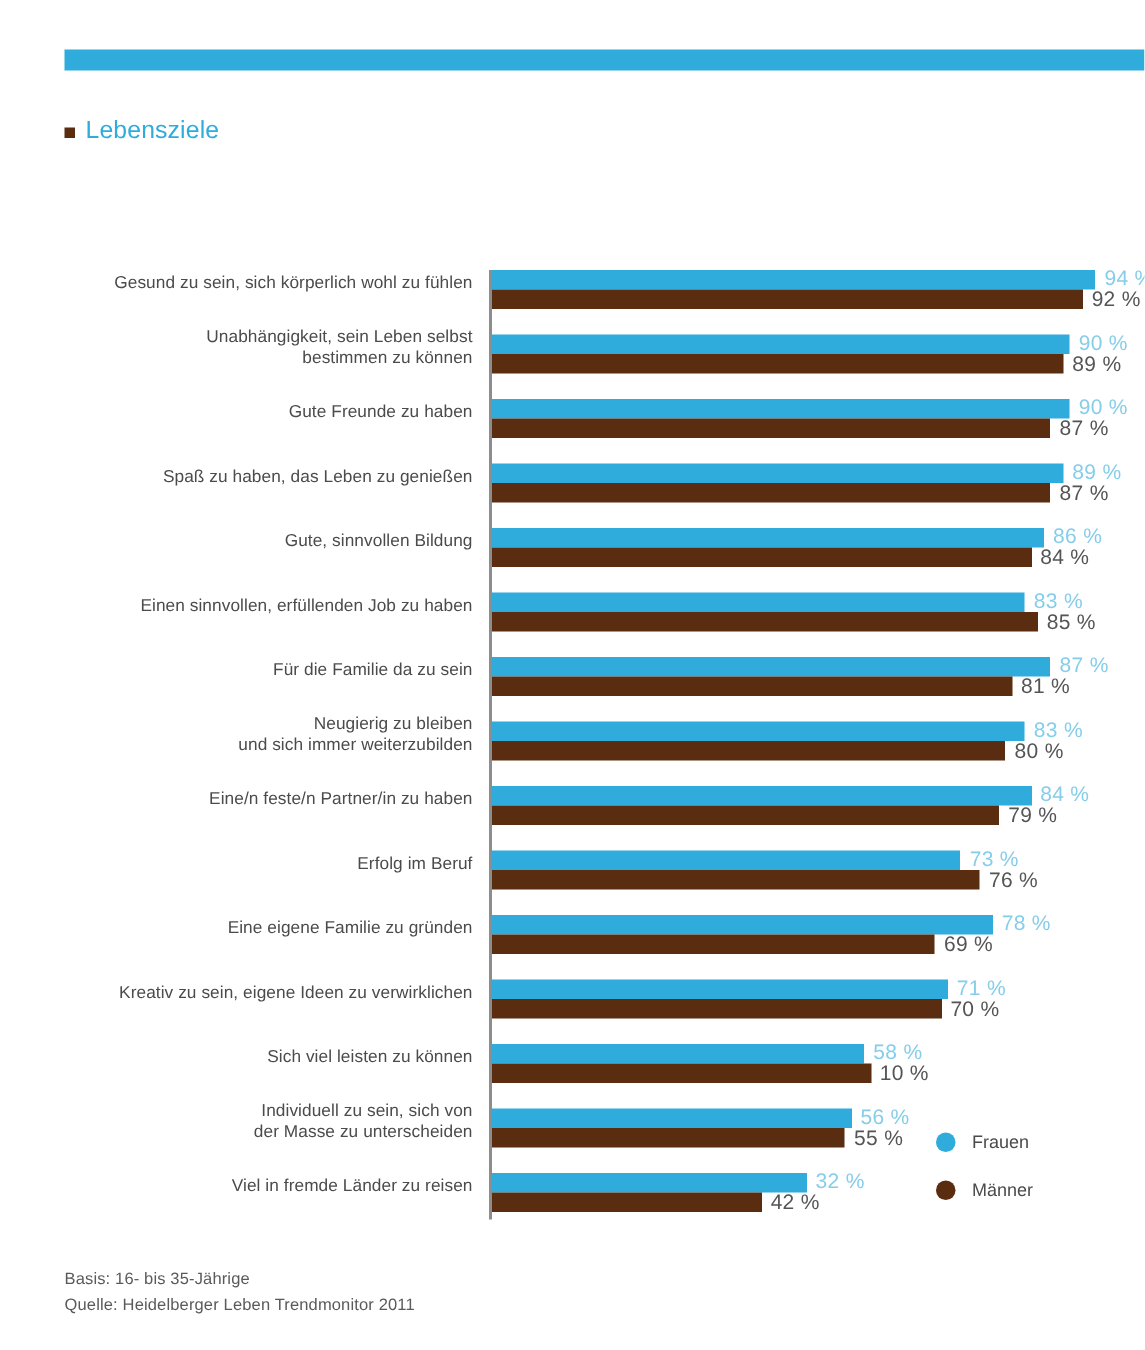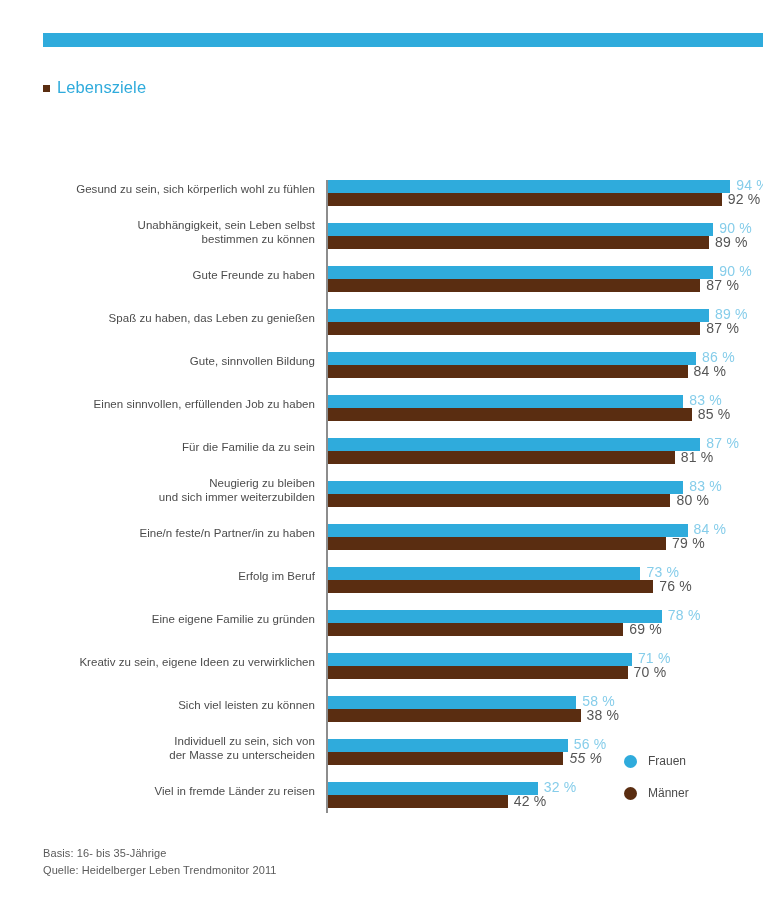--- a/index.html
+++ b/index.html
@@ -321,33 +321,33 @@
         </div>
       </div>
       <div class="row">
         <div class="row-label one-line">
           <div>Sich viel leisten zu können</div>
         </div>
         <div class="bar-wrap">
           <div class="bar bar-f" style="width: 248.24px; background: rgb(47, 171, 220);"></div>
           <div class="bar bar-m" style="width: 252.52px; background: rgb(90, 45, 17);"></div>
           <div class="val val-f" style="left: 254.24px;">58 %</div>
-          <div class="val val-m" style="left: 258.52px;">38 %</div>
+          <div class="val val-m" style="left: 258.52px;">10 %</div>
         </div>
       </div>
       <div class="row">
         <div class="row-label two-line">
           <div>Individuell zu sein, sich von</div>
           <div>der Masse zu unterscheiden</div>
         </div>
         <div class="bar-wrap">
           <div class="bar bar-f" style="width: 239.68px; background: rgb(47, 171, 220);"></div>
           <div class="bar bar-m" style="width: 235.4px; background: rgb(90, 45, 17);"></div>
           <div class="val val-f" style="left: 245.68px;">56 %</div>
-          <div class="val val-m" style="left: 241.4px; font-style: italic;">55 %</div>
+          <div class="val val-m" style="left: 241.4px;">55 %</div>
         </div>
       </div>
       <div class="row">
         <div class="row-label one-line">
           <div>Viel in fremde Länder zu reisen</div>
         </div>
         <div class="bar-wrap">
           <div class="bar bar-f" style="width: 209.72px; background: rgb(47, 171, 220);"></div>
           <div class="bar bar-m" style="width: 179.76px; background: rgb(90, 45, 17);"></div>
           <div class="val val-f" style="left: 215.72px;">32 %</div>

